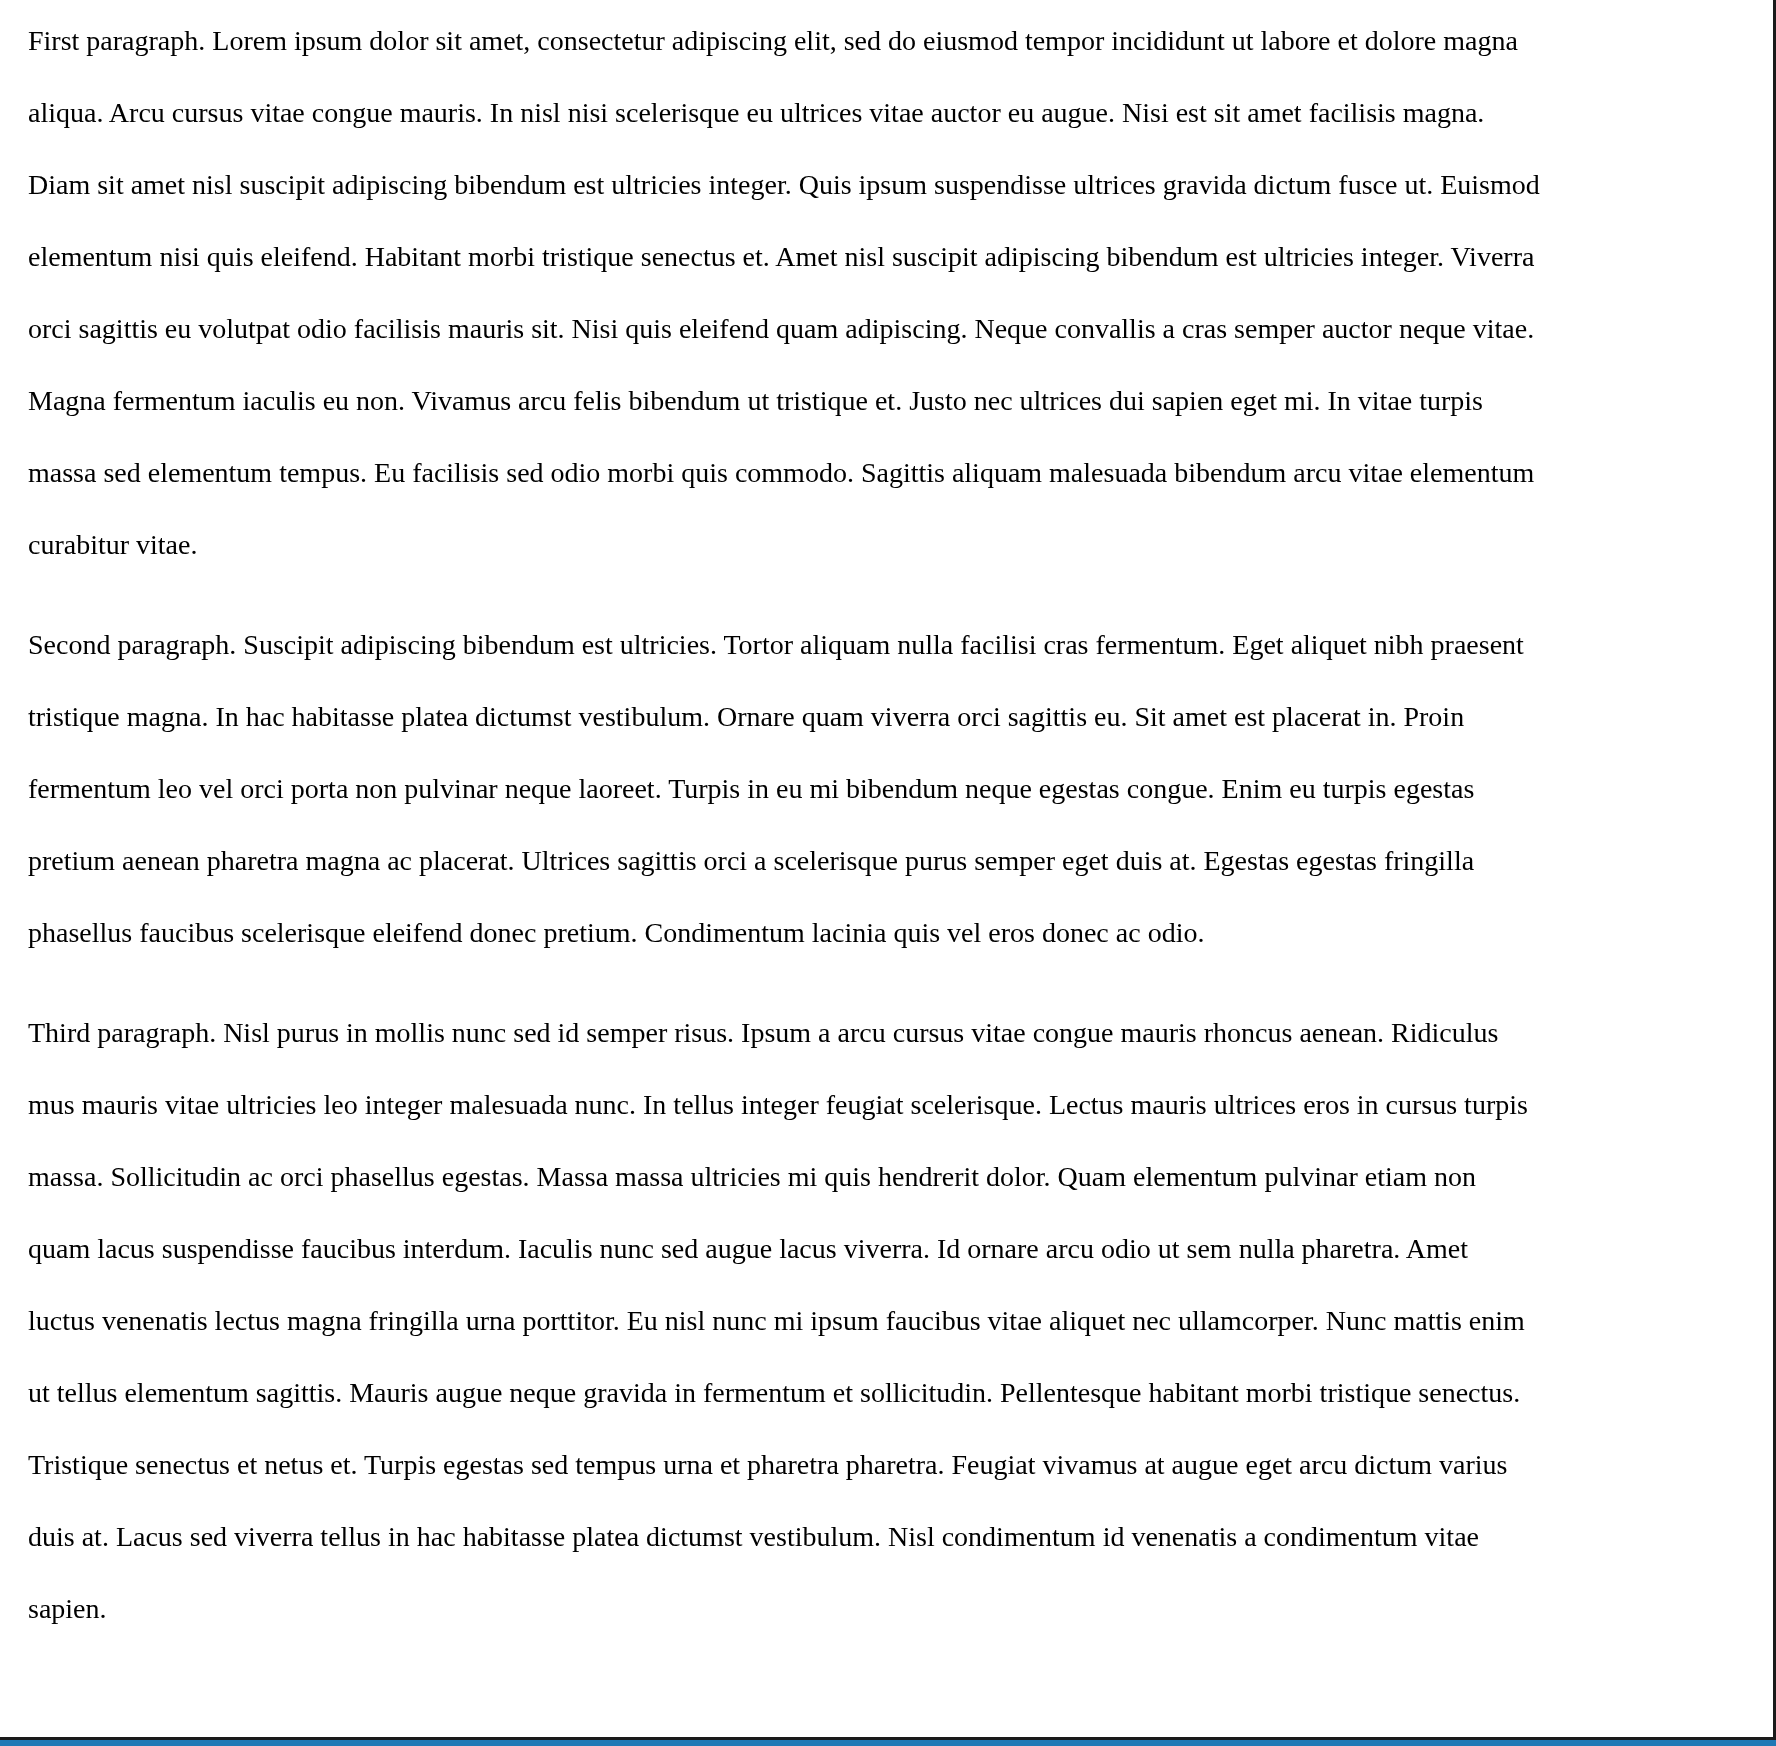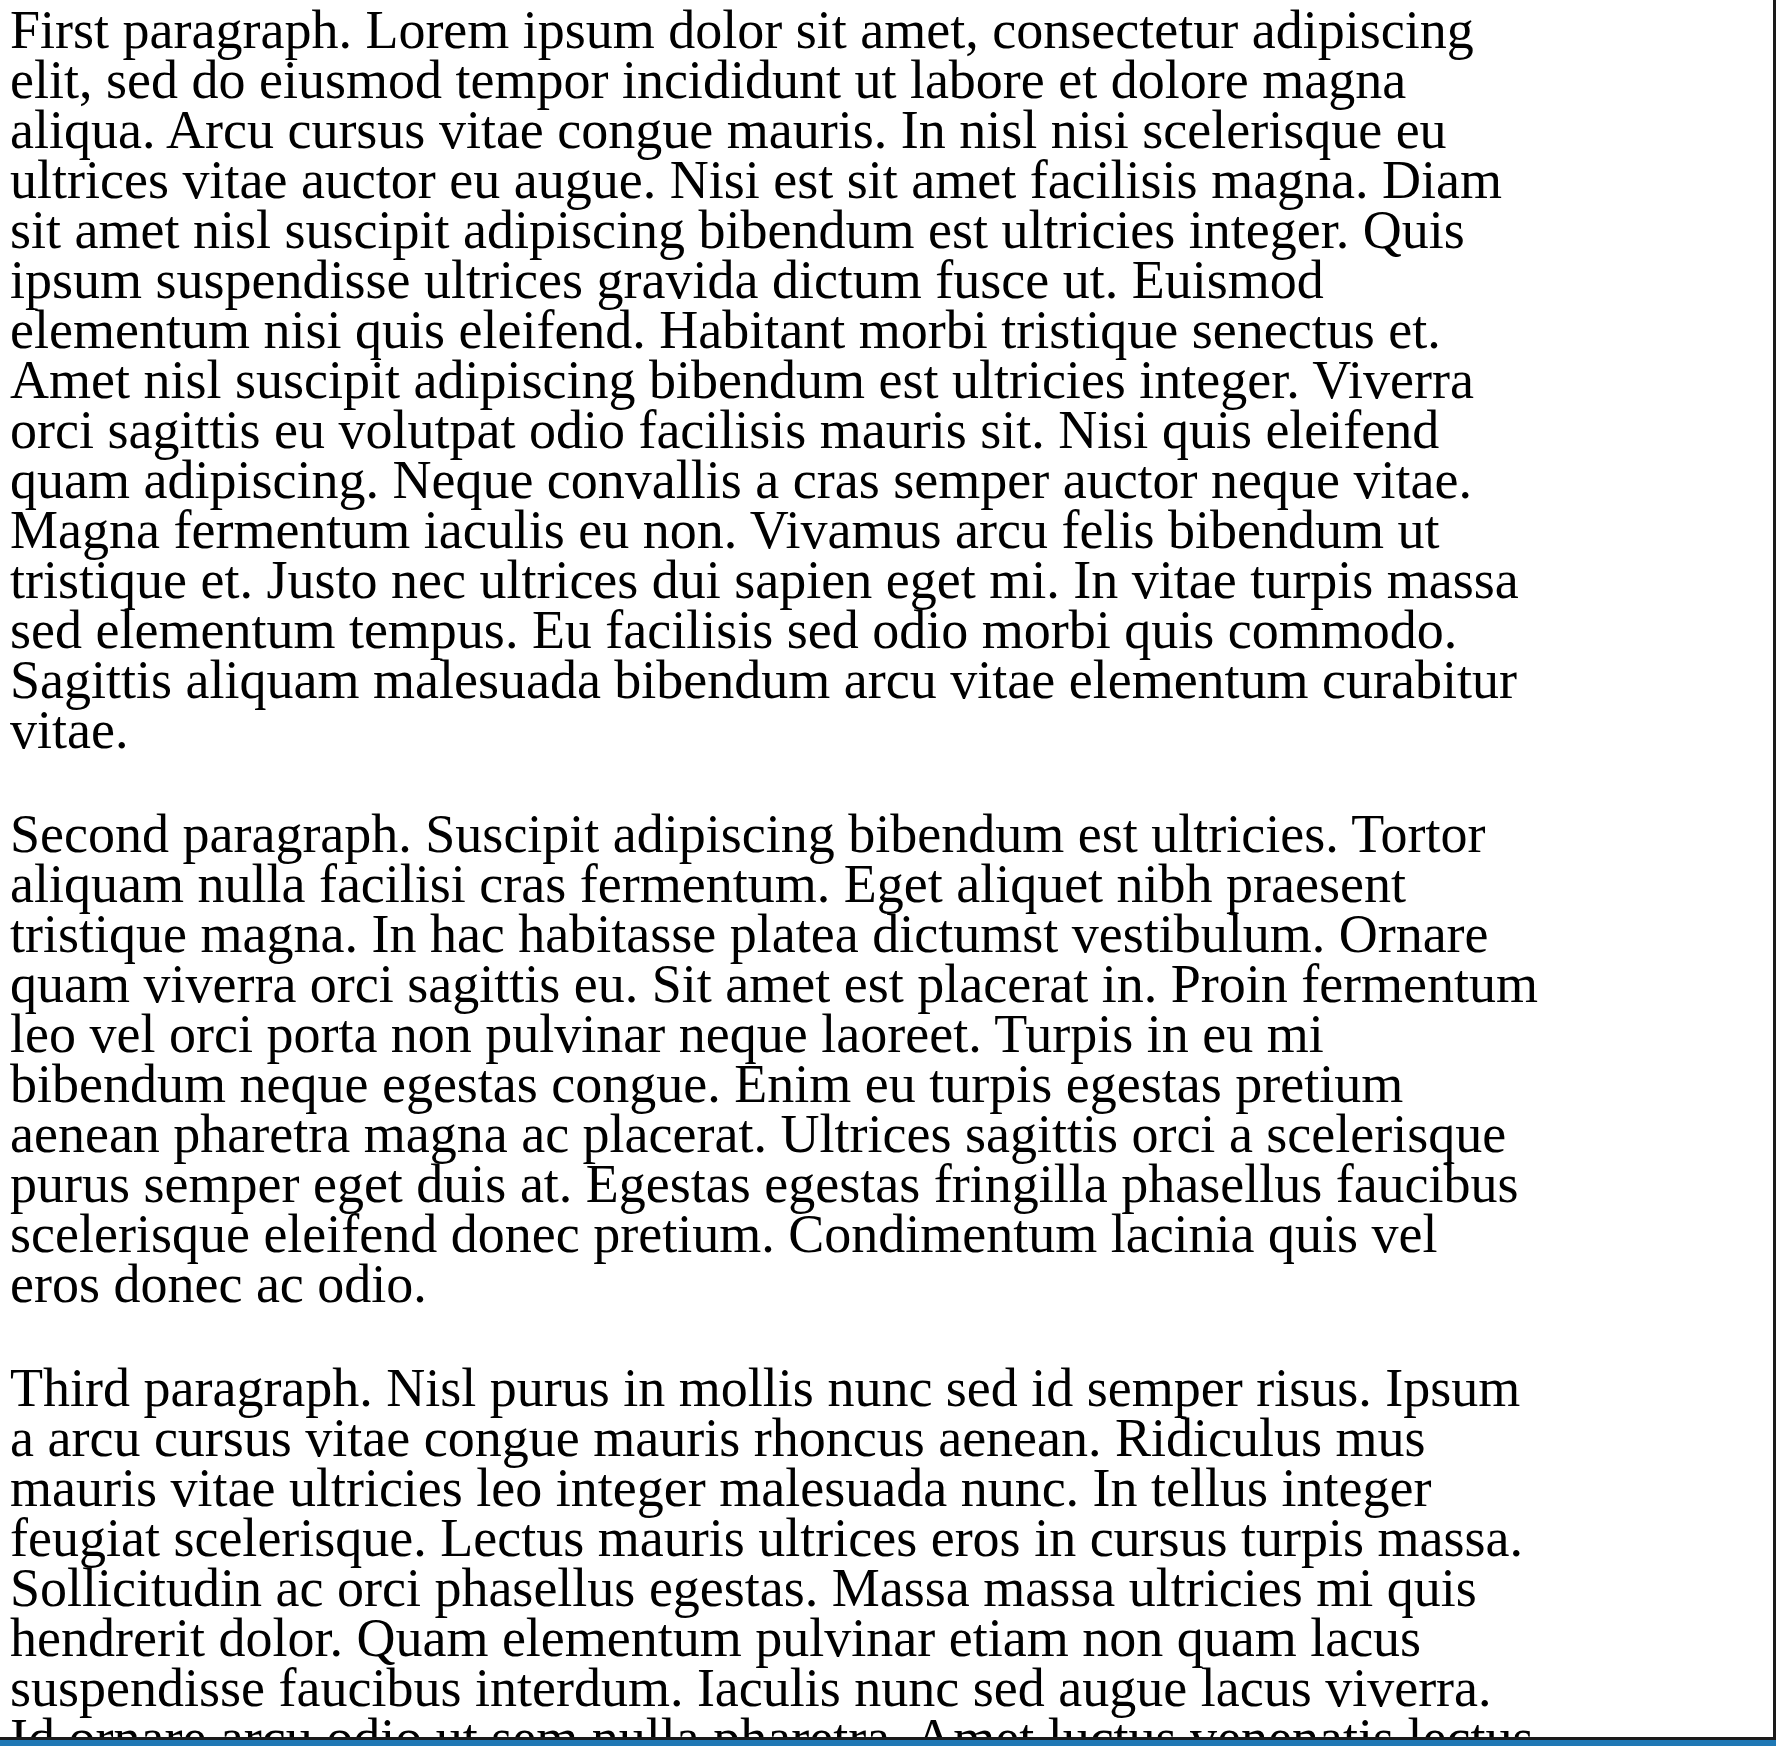--- a/index.html
+++ b/index.html
@@ -27,24 +27,24 @@
     width: 1776px;
     height: 1746px;
     background: var(--background);
   }
   .doc-body {
     position: absolute;
     top: 0;
     left: 0;
     right: 0;
     bottom: 9px;
-    padding: 5px 236px 0 10px;
+    padding: 5px 236px 0 28px;
     font-family: "Liberation Serif", "DejaVu Serif", serif;
-    font-size: 54px;
-    line-height: 50px;
+    font-size: 28px;
+    line-height: 72px;
     color: var(--text);
     overflow: hidden;
   }
   .doc-body p {
     margin: 1em 0;
   }
   .doc-body p:first-child {
     margin-top: 0;
   }
   .right-border {

